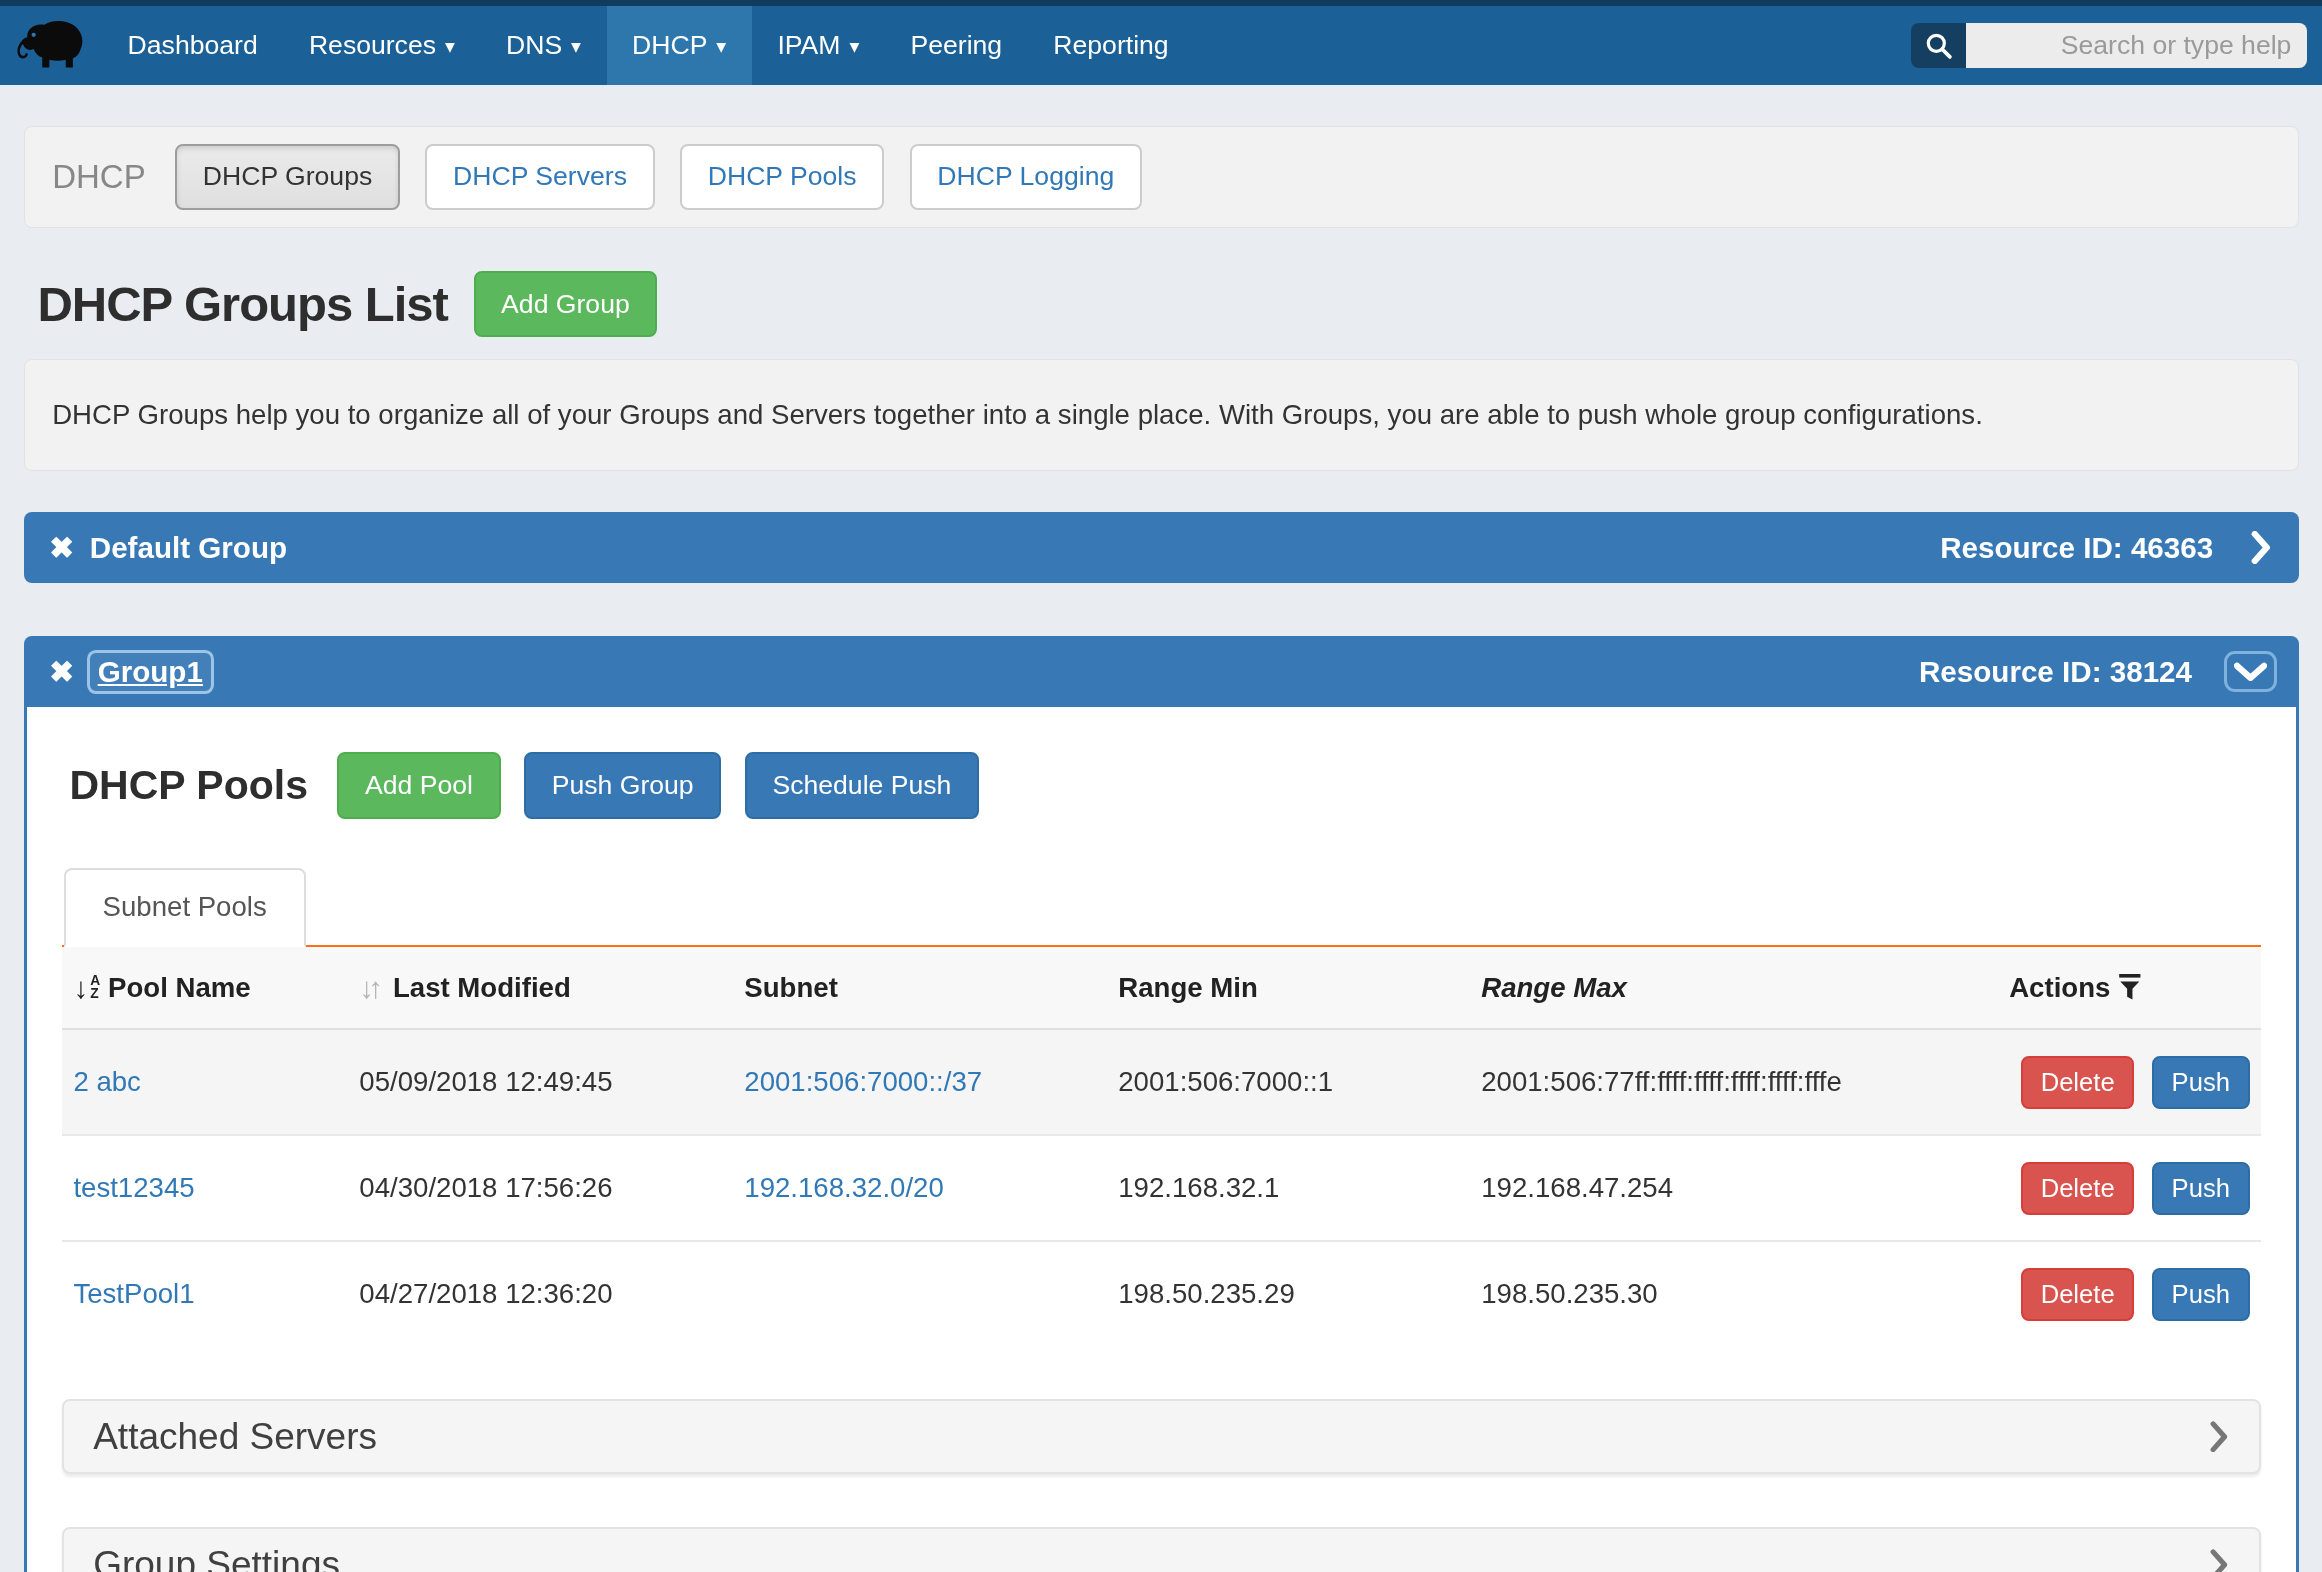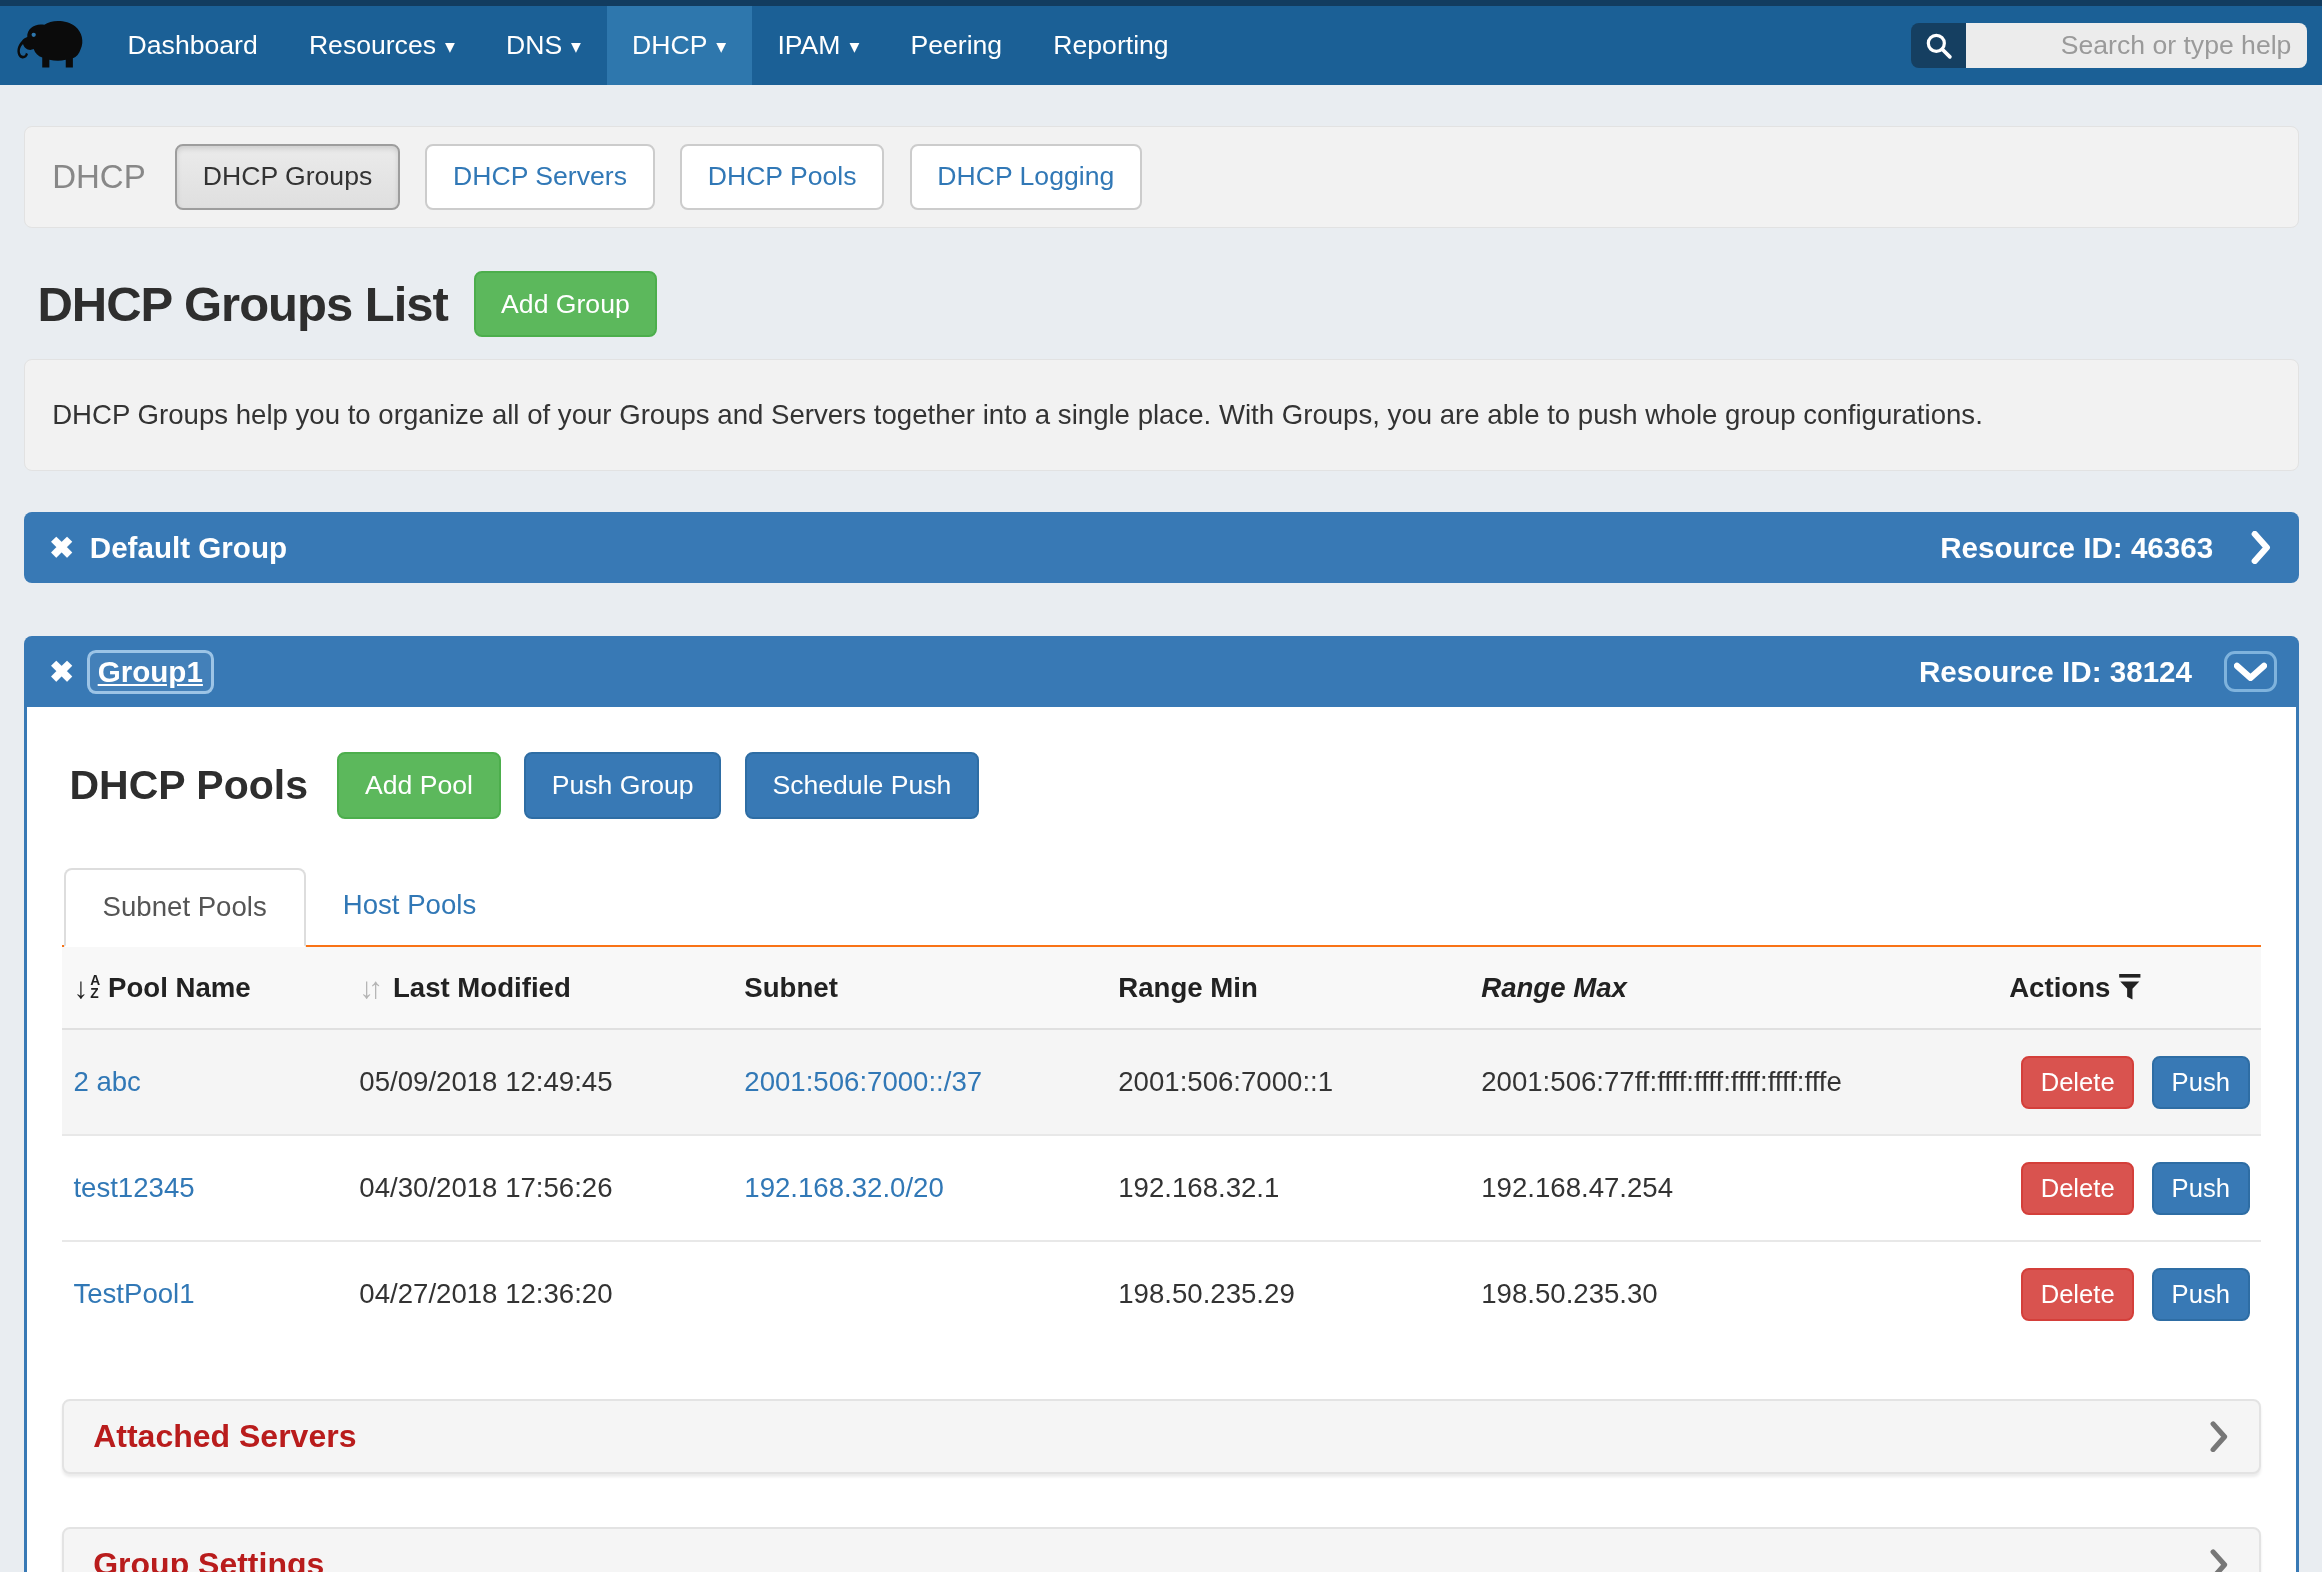--- a/index.html
+++ b/index.html
@@ -136,21 +136,21 @@
   .funnel { cursor:pointer; display:inline-flex; }
   .actions-cell { text-align:right; white-space:nowrap; }
   .btn-sm { font-size:25.6px; padding:9.9px 17.7px; margin-left:9.9px; }
 
   
   .accordion {
     margin-top:53px; background:#f5f5f5; border:2px solid #e3e3e3; border-radius:7.9px;
     height:75px; display:flex; align-items:center; padding:0 29.6px;
     box-shadow:0 3px 3px rgba(0,0,0,.08); cursor:pointer;
   }
-  .accordion-label { font-size:32px; font-weight:bold; color:#b91c1c; }
+  .accordion-label { font-size:37px; font-weight:normal; color:#404040; }
 </style>
 </head>
 <body>
 
 <div class="top-strip"></div>
 
 <div class="navbar">
   <div class="brand">
     <svg viewBox="0 0 100 80">
       <path fill="#0b0b0b" d="M16,28 C15,16 28,8 40,11 C50,3 72,4 83,13 C93,21 96,35 91,45 C89,52 85,56 80,58 L80,71 L70,71 L70,60 C63,62 55,62 47,60 L47,71 L37,71 L37,57 C31,55 27,51 25,45 C19,48 12,45 10,38 C6,42 4,48 7,53 C10,56 14,54 14,50 L17,52 C16,58 9,60 5,56 C0,50 2,40 8,34 C10,31 13,29 16,28 Z"></path>
@@ -243,21 +243,20 @@
 
     <div class="pools-header">
       <span class="pools-title">DHCP Pools</span>
       <button class="btn btn-green btn-lg">Add Pool</button>
       <button class="btn btn-blue btn-lg">Push Group</button>
       <button class="btn btn-blue btn-lg">Schedule Push</button>
     </div>
 
     <div class="tabs">
       <div class="tab active">Subnet Pools</div>
-      <div class="tab inactive">Host Pools</div>
     </div>
 
     <table>
       <thead>
         <tr>
           <td class="col-pool">
             <span class="th-flex">
               <span class="sort-az">
                 <span class="arrow">↓</span>
                 <span class="letters">

